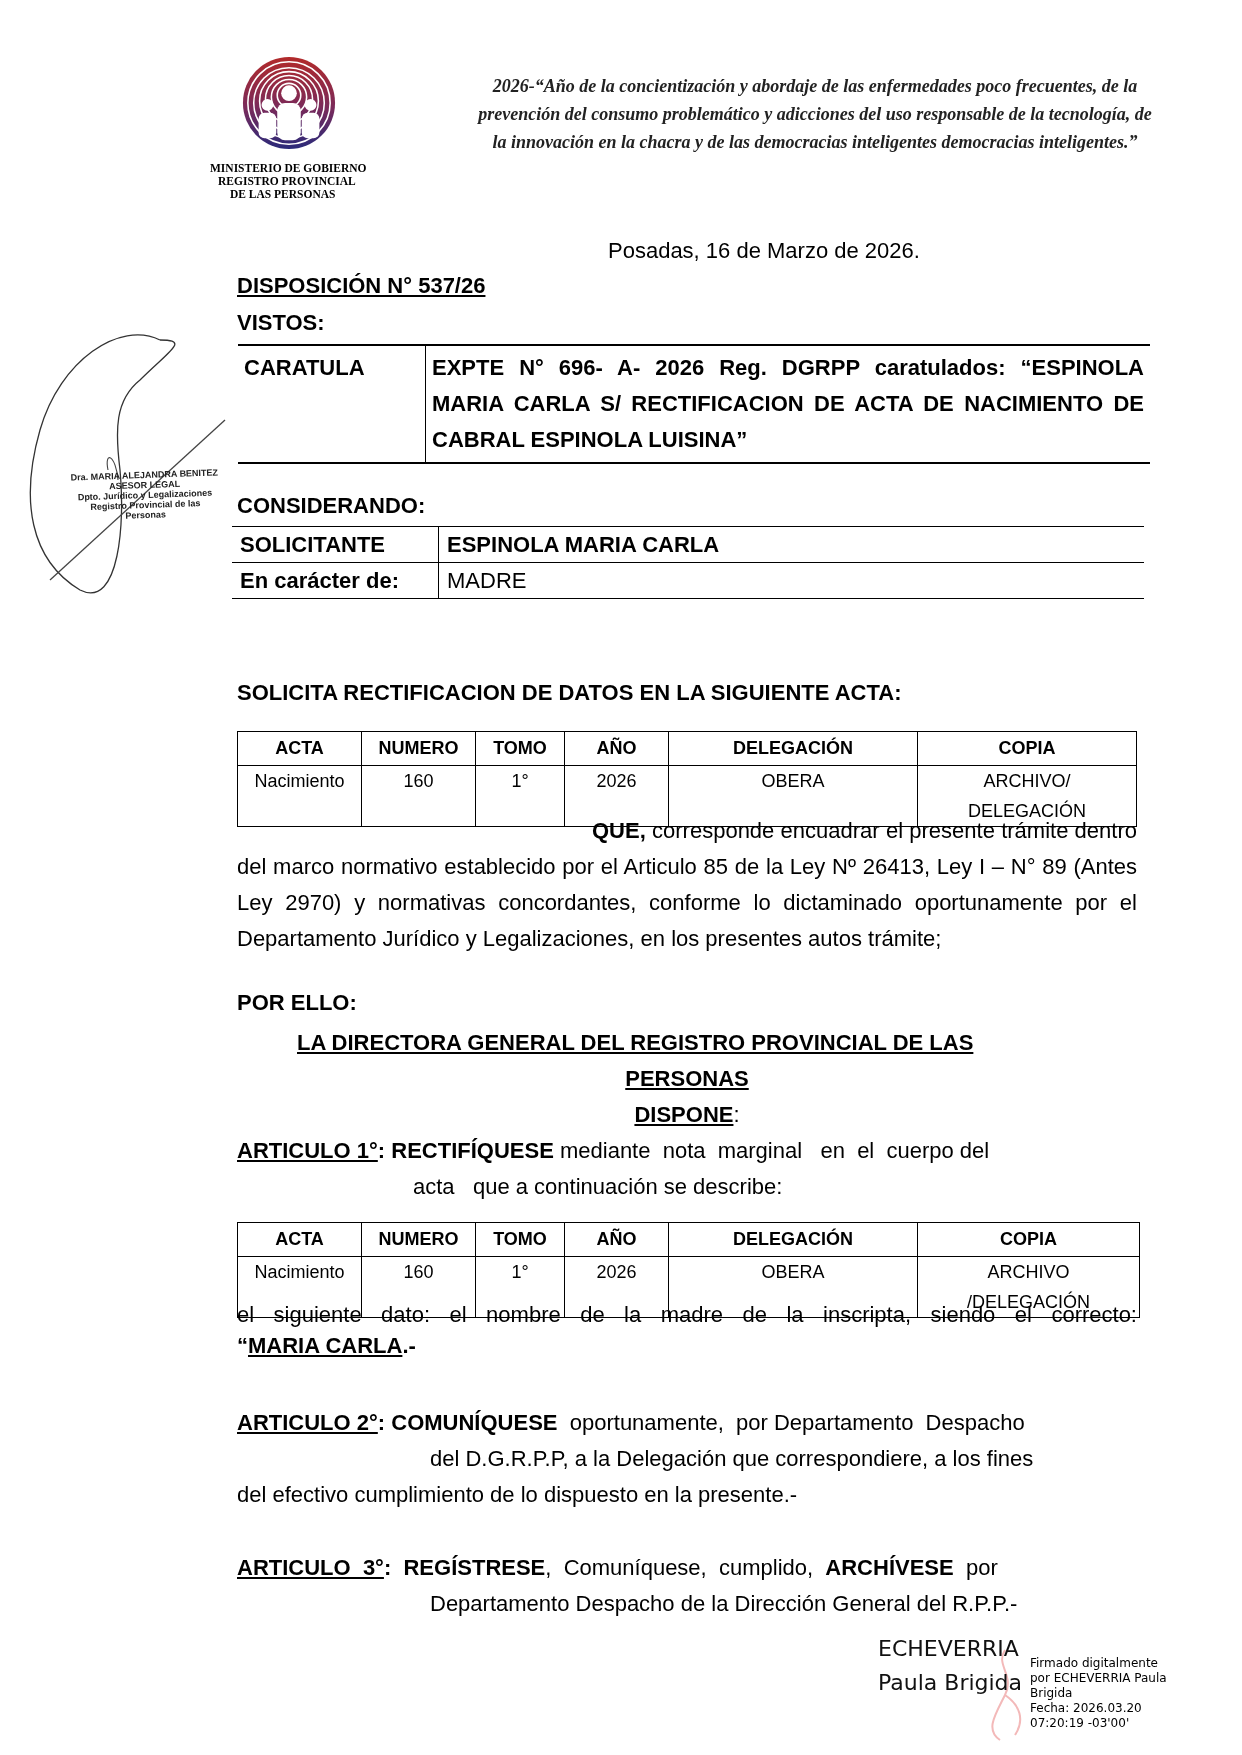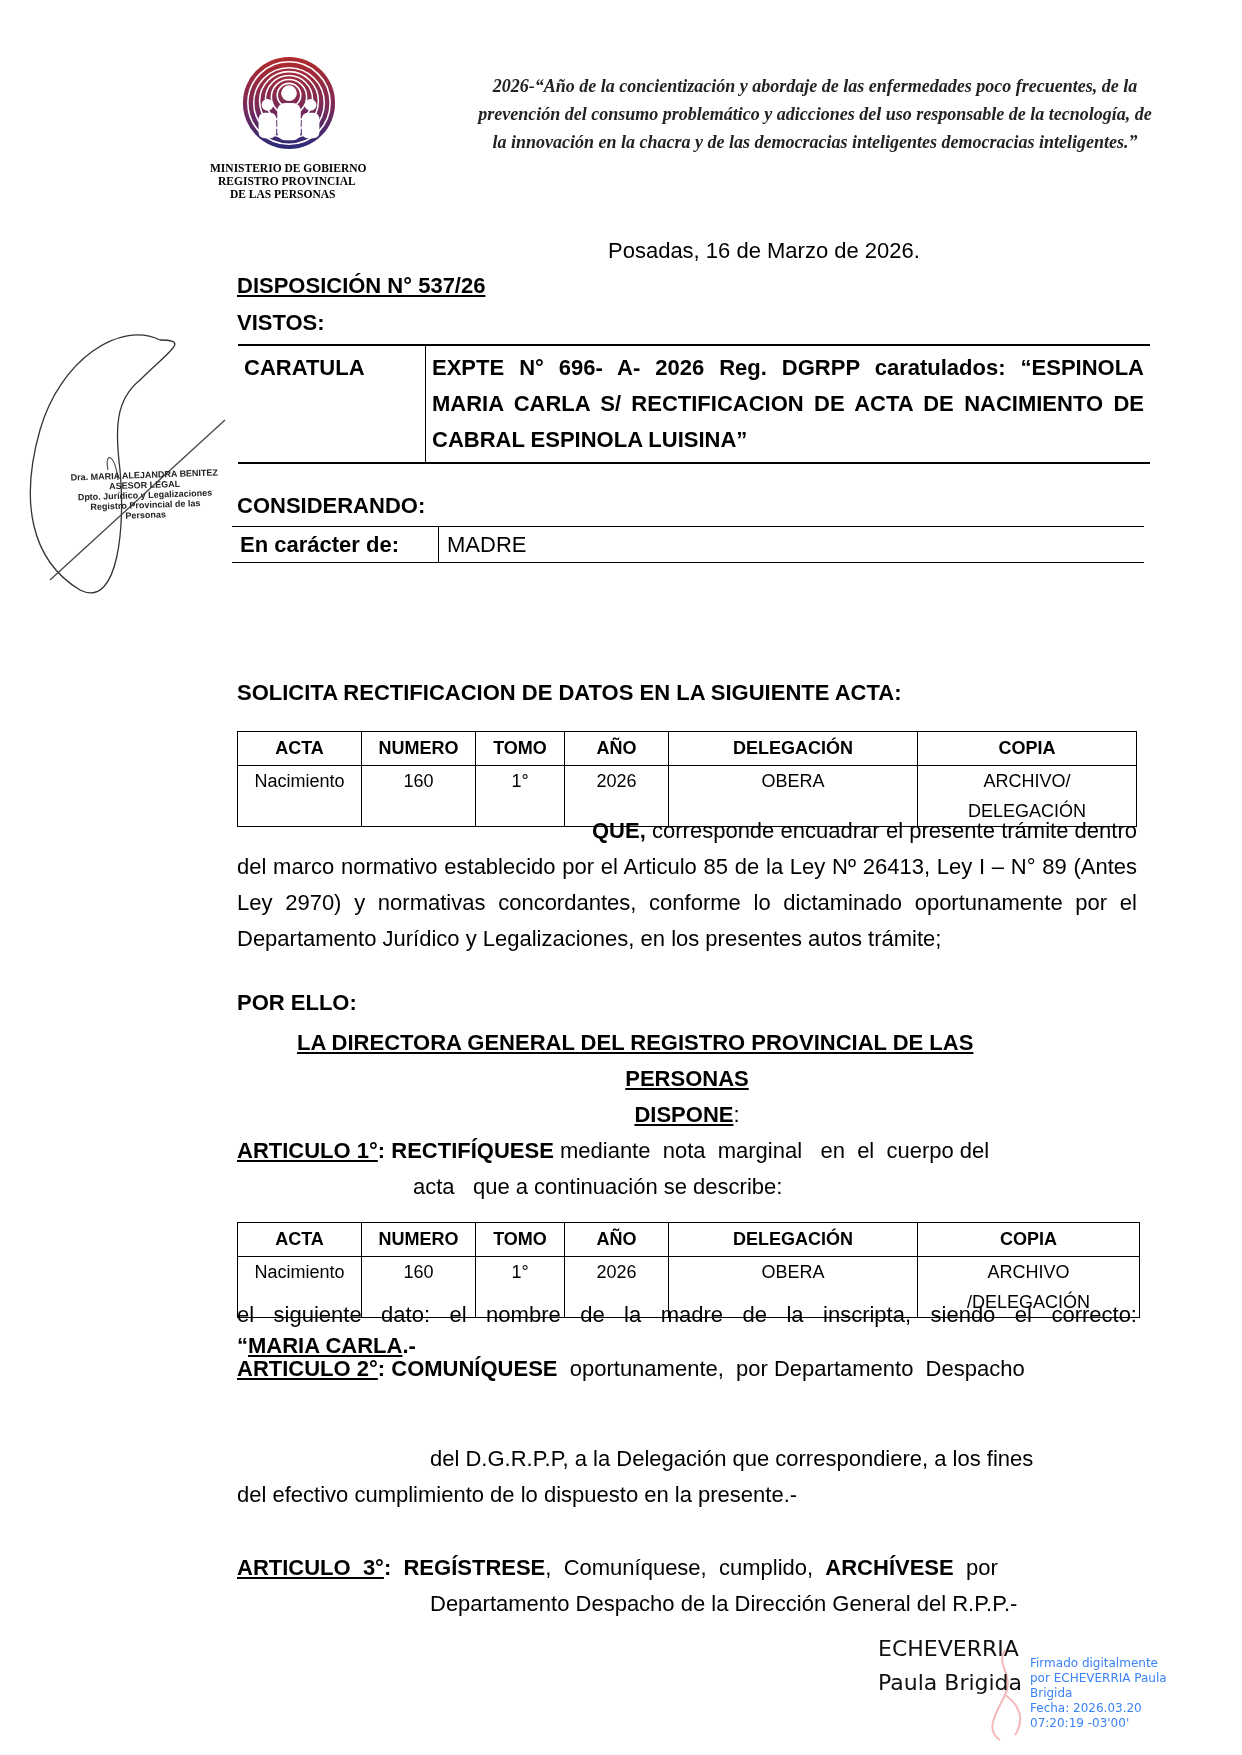--- a/index.html
+++ b/index.html
@@ -24,21 +24,21 @@
   .t2 tr td:first-child{border-left:none;width:190px;font-weight:bold;}
   .t2 tr td:last-child{border-right:none;}
   .actatbl{font-size:18px;margin-top:19px;}
   .actatbl td,.actatbl th{border:1.8px solid #000;text-align:center;padding:0 4px;}
   .actatbl th{font-weight:bold;height:33px;}
   .actatbl td{vertical-align:top;line-height:30px;height:60px;}
   .para{left:237px;width:900px;font-size:22px;line-height:36px;text-align:justify;}
   .sigbox{left:0;top:320px;width:230px;height:300px;}
   .stampText{left:70px;top:470px;width:150px;font-size:9px;font-weight:bold;line-height:10px;text-align:center;color:#222;transform:rotate(-2deg);}
   .digname{left:878px;top:1632px;font-family:"DejaVu Sans",sans-serif;font-size:22px;line-height:34px;color:#111;}
-  .diginfo{left:1030px;top:1656px;font-family:"DejaVu Sans",sans-serif;font-size:12px;line-height:15px;color:#3b82f6;}
+  .diginfo{left:1030px;top:1656px;font-family:"DejaVu Sans",sans-serif;font-size:12px;line-height:15px;color:#000000;}
 </style>
 </head>
 <body>
 
 <div class="abs logo">
   <svg width="98" height="98" viewBox="0 0 100 100">
     <defs>
       <linearGradient id="lg" x1="0" y1="0" x2="0" y2="1">
         <stop offset="0" stop-color="#b22a2a"></stop>
         <stop offset="0.55" stop-color="#7a2a5a"></stop>
@@ -100,20 +100,24 @@
     <td class="lab">CARATULA</td>
     <td class="val">EXPTE N° 696- A- 2026 Reg. DGRPP caratulados: “ESPINOLA MARIA CARLA S/ RECTIFICACION DE ACTA DE NACIMIENTO DE CABRAL ESPINOLA LUISINA”</td>
   </tr>
 </tbody>
   </table>
 
 <div class="abs txt b" style="left:237px;top:493px;">CONSIDERANDO:</div>
 
 <table class="abs t2">
   <tbody>
+      <tr style="border-top:1.5px solid #000;">
+    <td>SOLICITANTE</td>
+    <td class="b">ESPINOLA MARIA CARLA</td>
+  </tr>
   <tr>
     <td>En carácter de:</td>
     <td>MADRE</td>
   </tr>
 </tbody>
   </table>
 
 <div class="abs txt b" style="left:237px;top:680px;">SOLICITA RECTIFICACION DE DATOS EN LA SIGUIENTE ACTA:</div>
 
 <table class="abs actatbl" style="left:237px;top:712px;width:900px;">
@@ -170,21 +174,21 @@
     <td style="padding:0 40px">ARCHIVO /DELEGACIÓN</td>
   </tr>
 </tbody>
   </table>
 
 <div class="abs para" style="top:1297px;text-align-last:justify;">el siguiente dato: el nombre de la madre de la inscripta, siendo el correcto:</div>
 <div class="abs txt b" style="left:237px;top:1333px;">
   <span>“</span><span class="u">MARIA CARLA</span><span>.-</span>
 </div>
 
-<div class="abs txt" style="left:237px;top:1356px;white-space:pre;"><span class="b u">ARTICULO 2°</span><b>: </b><span class="b">COMUNÍQUESE</span><span>  oportunamente,  por Departamento  Despacho</span></div>
+<div class="abs txt" style="left:237px;top:1410px;white-space:pre;"><span class="b u">ARTICULO 2°</span><b>: </b><span class="b">COMUNÍQUESE</span><span>  oportunamente,  por Departamento  Despacho</span></div>
 <div class="abs txt" style="left:430px;top:1446px;">del D.G.R.P.P, a la Delegación que correspondiere, a los fines</div>
 <div class="abs txt" style="left:237px;top:1482px;">del efectivo cumplimiento de lo dispuesto en la presente.-</div>
 
 <div class="abs txt" style="left:237px;top:1555px;white-space:pre;"><span class="b u">ARTICULO  3°</span><b>:  </b><span class="b">REGÍSTRESE</span><span>,  Comuníquese,  cumplido,  </span><span class="b">ARCHÍVESE</span><span>  por</span></div>
 <div class="abs txt" style="left:430px;top:1591px;">Departamento Despacho de la Dirección General del R.P.P.-</div>
 
 <div class="abs" style="left:975px;top:1645px;">
   <svg width="60" height="100" viewBox="0 0 60 100">
       <path d="M30,5 C20,20 40,30 30,50 C20,70 10,85 25,95 M30,50 C45,60 50,75 40,90" fill="none" stroke="#f3b9b9" stroke-width="2"></path>
     </svg>

